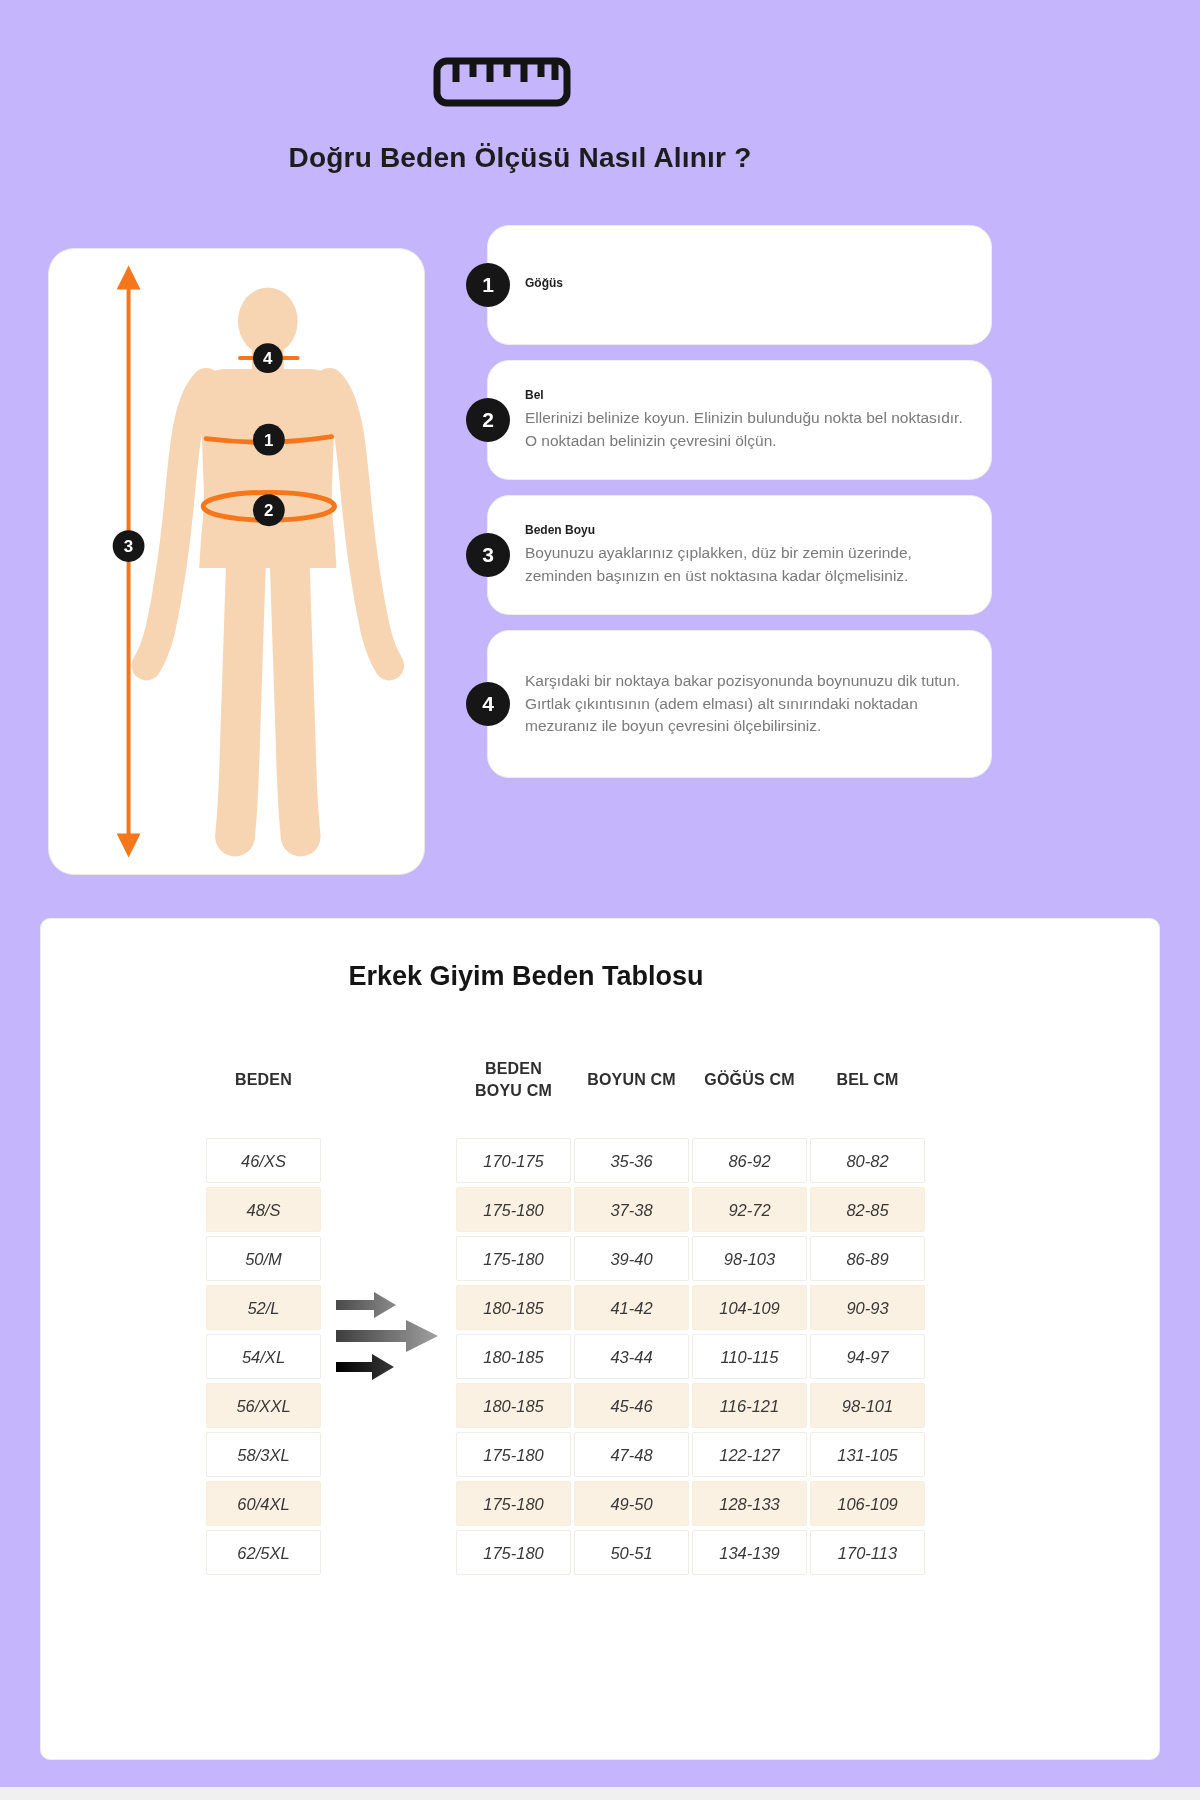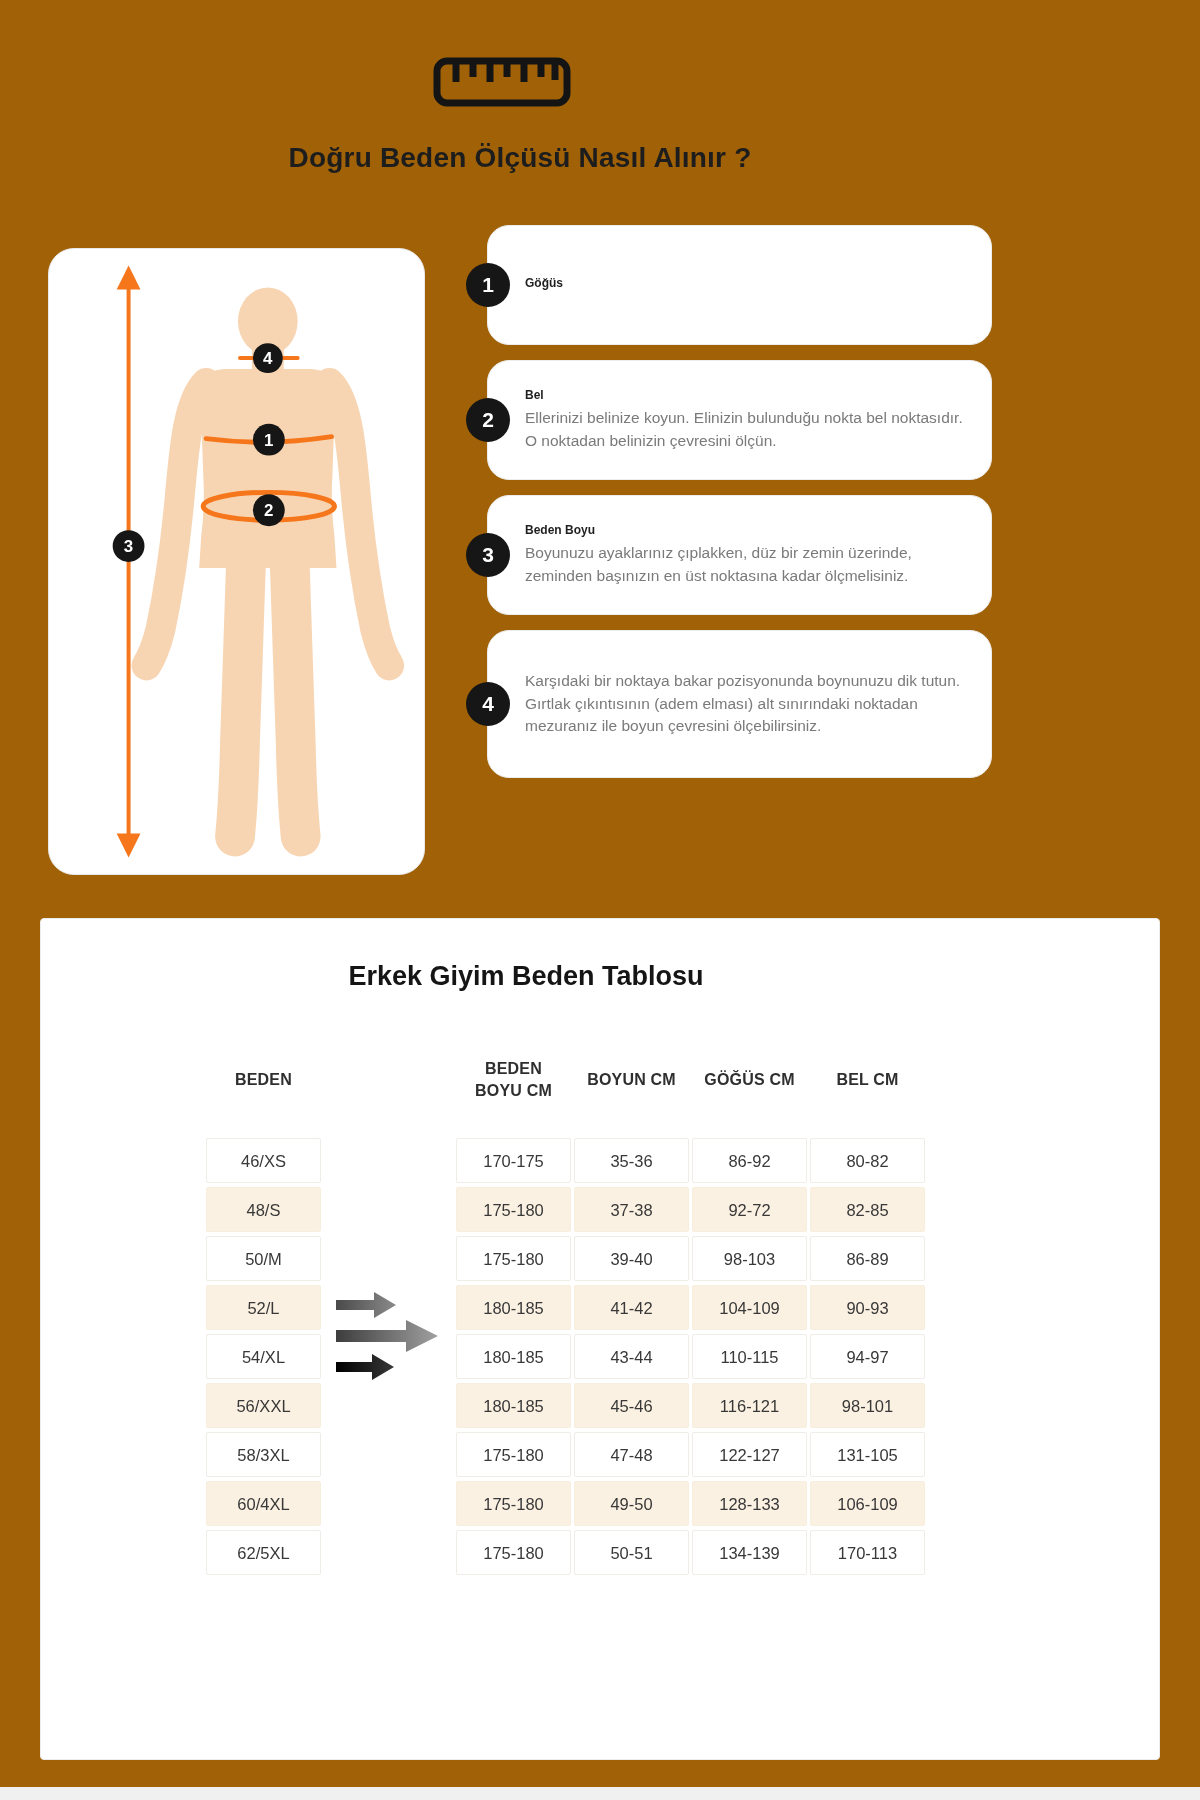--- a/index.html
+++ b/index.html
@@ -1,18 +1,18 @@
 <!DOCTYPE html>
 <html><head>
 <meta charset="utf-8">
 <style>
   * { margin:0; padding:0; box-sizing:border-box; }
   html,body { background:#ffffff; }
   body { font-family:"Liberation Sans", sans-serif; }
-  .page { position:relative; width:1200px; height:1800px; background:#a16207; overflow:hidden; }
+  .page { position:relative; width:1200px; height:1800px; background:#c4b5fd; overflow:hidden; }
 
   
   .ruler-wrap { position:absolute; left:432px; top:56px; width:140px; height:52px; }
 
   
   .page-title { position:absolute; left:0; top:142px; width:1040px; text-align:center;
     font-size:28px; font-weight:700; color:#1d1d1d; letter-spacing:0.2px; }
 
   
   .figure-card { position:absolute; left:48px; top:248px; width:377px; height:627px;
@@ -25,34 +25,34 @@
     padding:16px 26px 16px 37px; min-height:120px; display:flex; flex-direction:column; justify-content:center; }
   .icard.tall { min-height:148px; }
   .ibadge { position:absolute; left:-22px; top:50%; transform:translateY(-50%);
     width:44px; height:44px; border-radius:50%; background:#161616; color:#fff;
     display:flex; align-items:center; justify-content:center; font-size:21px; font-weight:700; }
   .ititle { font-size:12px; font-weight:700; color:#1f1f1f; margin-bottom:5px; }
   .itext { font-size:15.5px; color:#7a7a7a; line-height:1.48; max-width:452px; }
 
   
   .table-card { position:absolute; left:40px; top:918px; width:1120px; height:842px;
-    border:1px solid #ececec; border-radius:4px; background:#fff; }
+    border:1px solid #ececec; border-radius:10px; background:#fff; }
   .table-title { margin-top:42px; width:1090px; text-align:center; transform:translateX(-60px);
     font-size:27px; font-weight:700; color:#151515; }
   .table-inner { position:relative; margin:52px 0 0 165px; width:722px; }
 
   .thead { display:flex; margin-bottom:22px; }
   .hcell { height:72px; display:flex; align-items:center; justify-content:center; text-align:center;
     font-size:16px; font-weight:700; color:#2f2f2f; letter-spacing:0.2px; line-height:1.35; }
   .c-beden { width:115px; }
   .c-gap   { width:135px; }
   .c-val   { width:115px; margin-right:3px; padding:0 6px; }
 
   .tbody { position:relative; }
-  .trow { display:flex; margin-bottom:4px; }
+  .trow { display:flex; margin-bottom:4px;font-style:italic; }
   .cell { height:45px; line-height:45px; text-align:center; font-size:16.5px; color:#383838; }
   .cell.c-beden, .cell.c-val { background:#ffffff; border:1px solid #f0ede8; border-radius:2px; }
   .cell.c-gap { border:none; background:transparent; }
   .trow:nth-child(even) .cell.c-beden,
   .trow:nth-child(even) .cell.c-val { background:#fbf1e2; border-color:#f8eedd; }
 
   .arrows-icon { position:absolute; left:128px; top:152px; width:125px; height:92px; }
 
   
   .bottom-strip { position:absolute; left:0; bottom:0; width:1200px; height:13px; background:#f0f0f0; }

